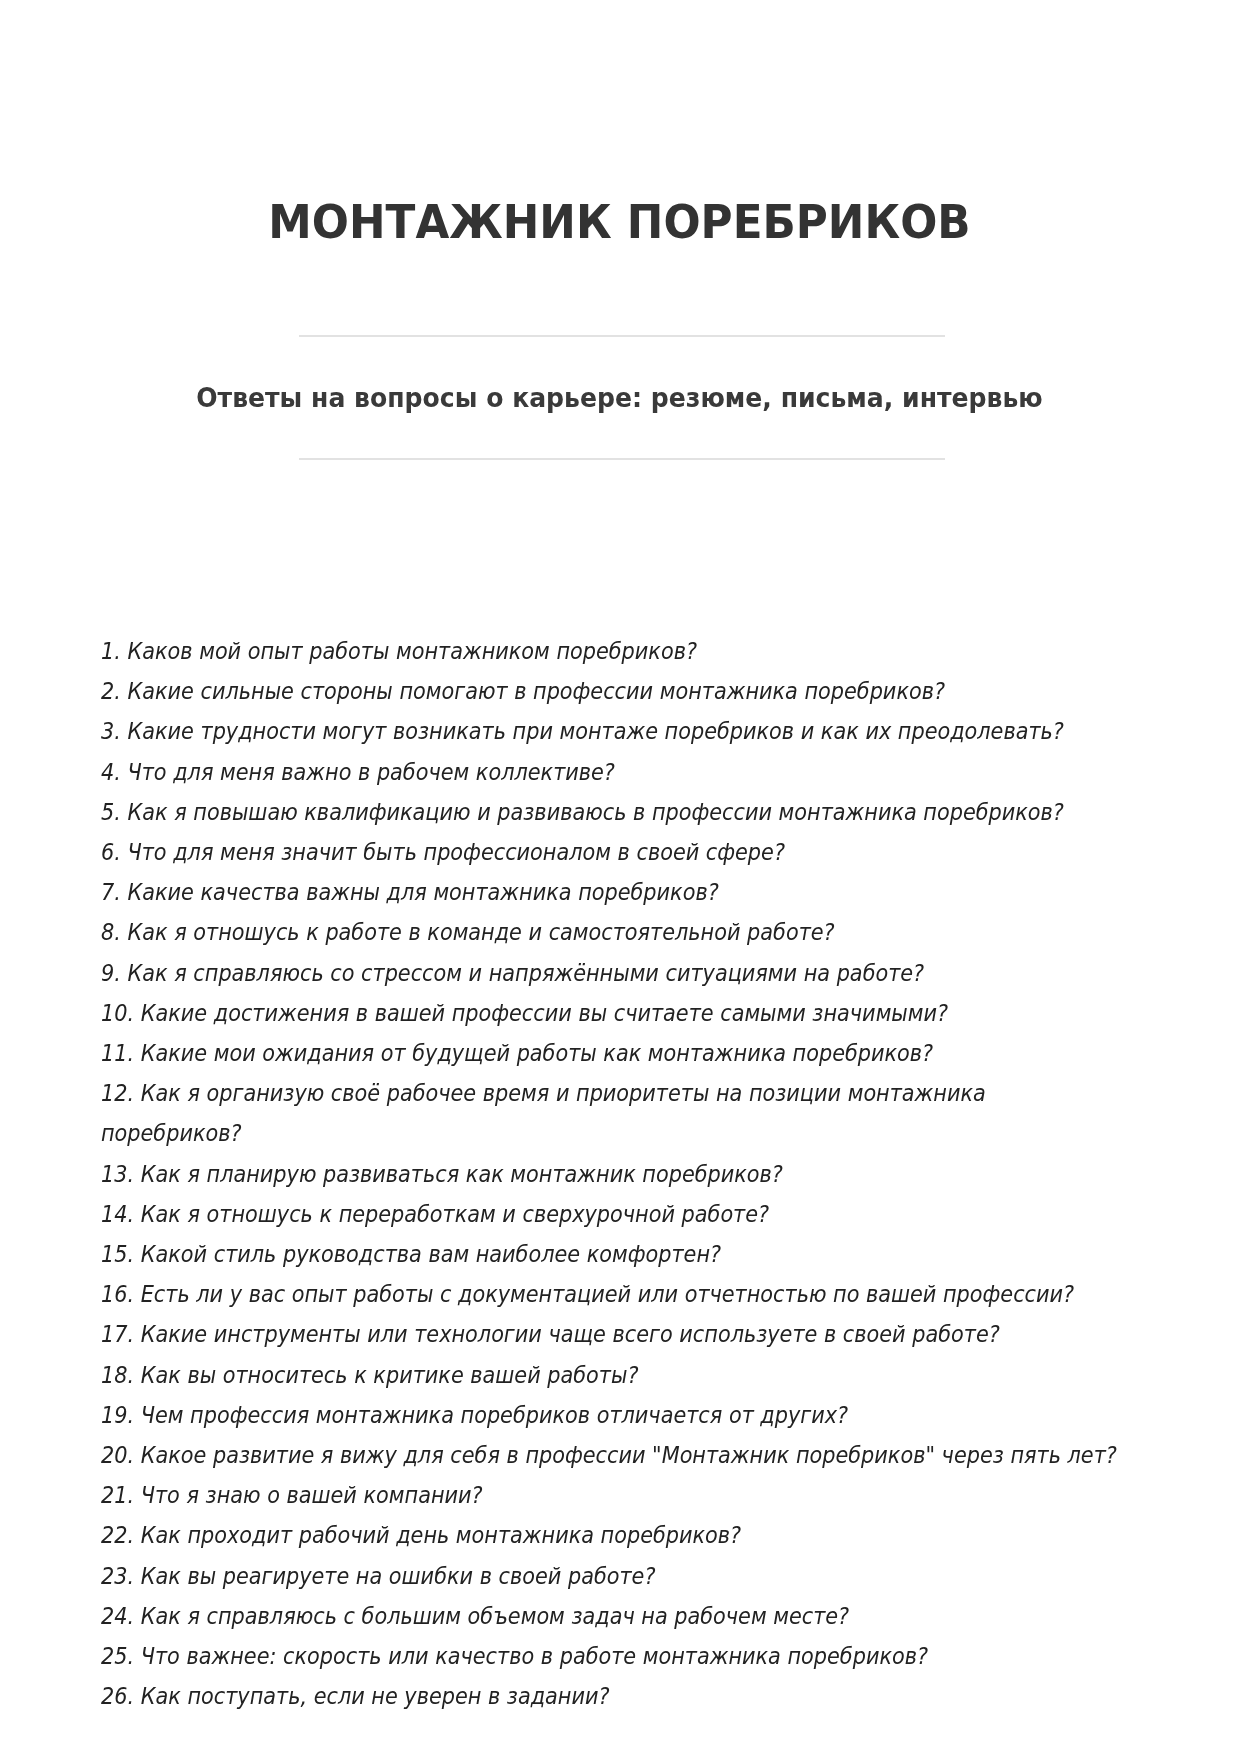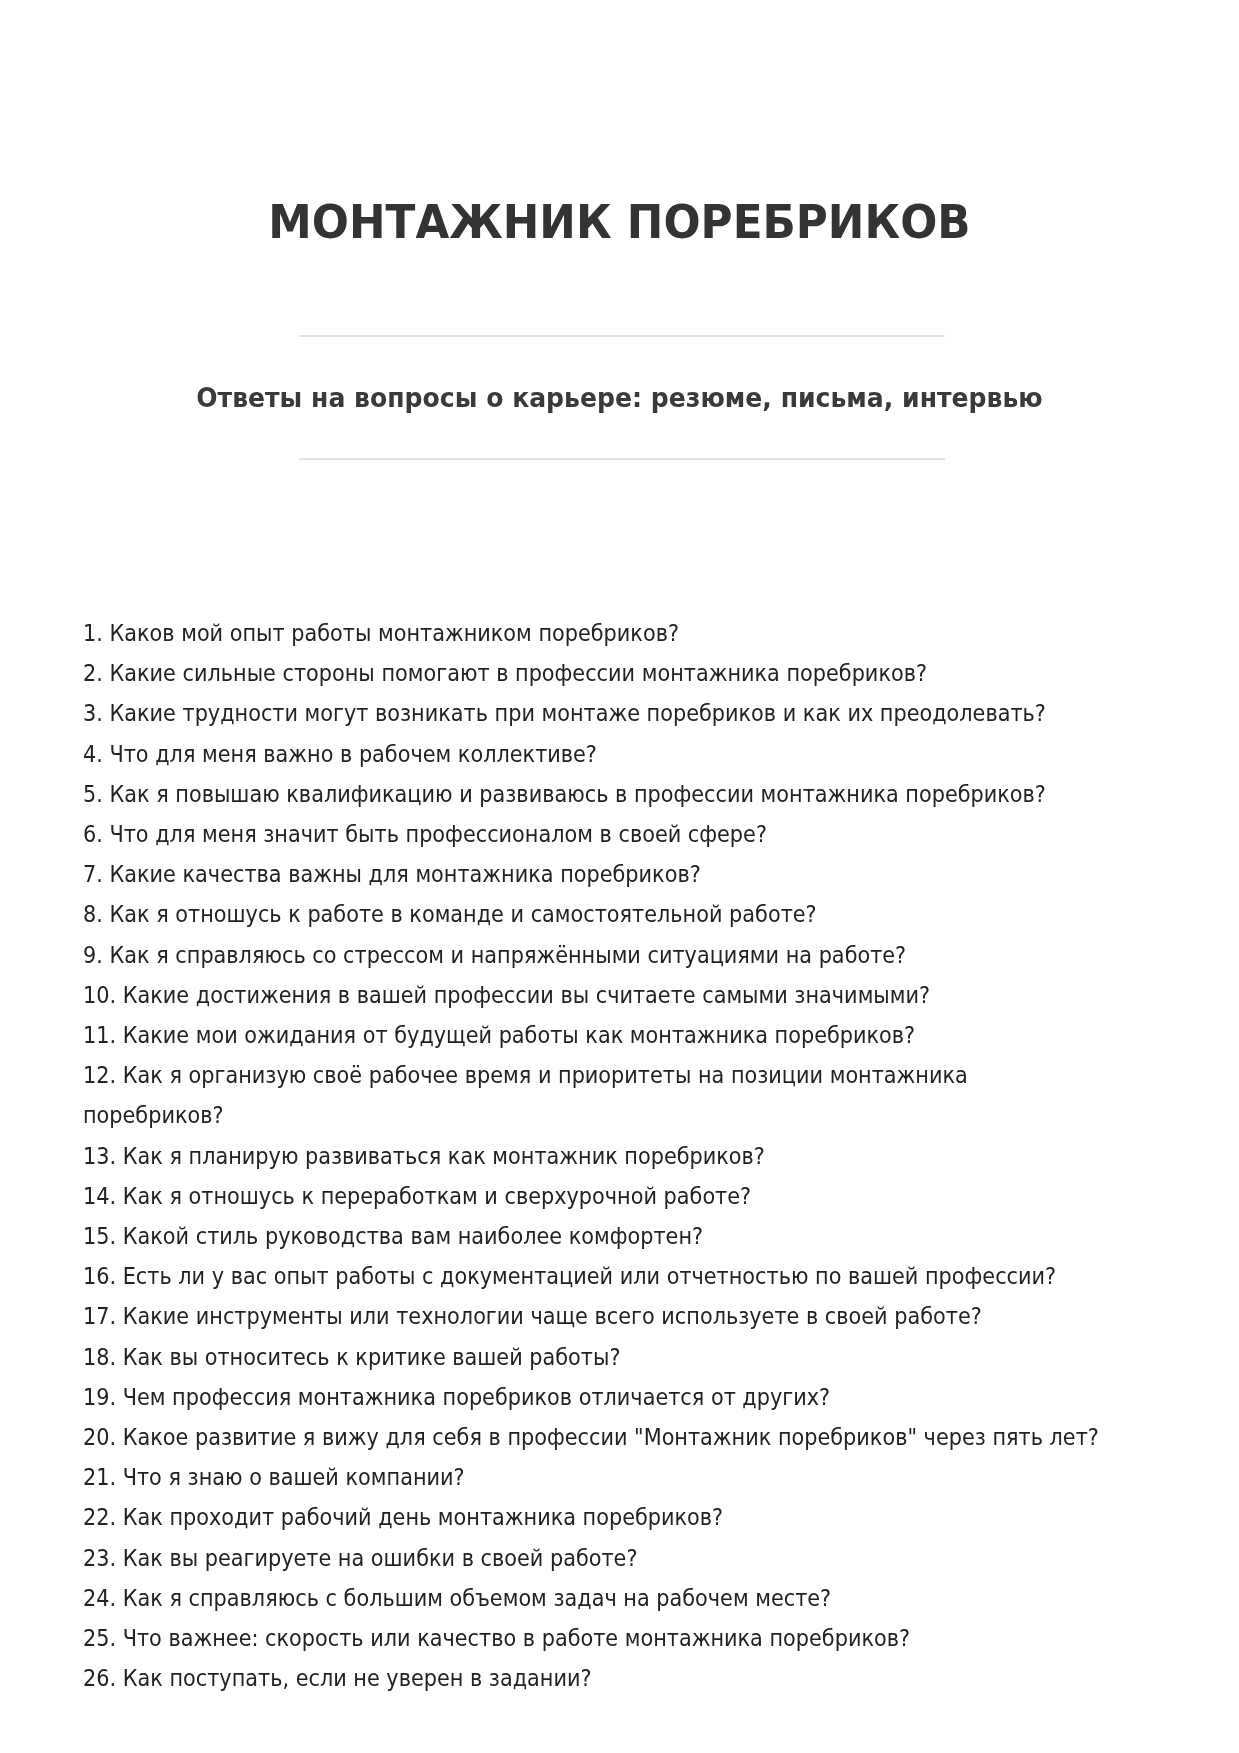--- a/index.html
+++ b/index.html
@@ -53,23 +53,24 @@
       color: #3a3a3a;
       margin: 0;
       transform: scaleX(0.93);
       transform-origin: center;
     }
     .questions {
       position: absolute;
       left: 83px;
       top: 613px;
       width: 1080px;
-      margin: 0;
+      margin: 18px;
       padding: 0;
       list-style: none;
+      font-style: italic;
     }
     .questions li {
       font-family: "DejaVu Sans", sans-serif;
       font-size: 22.5px;
       line-height: 40.2px;
       color: #222222;
       white-space: normal;
       transform: scaleX(0.925);
       transform-origin: left;
       width: 1100px;

